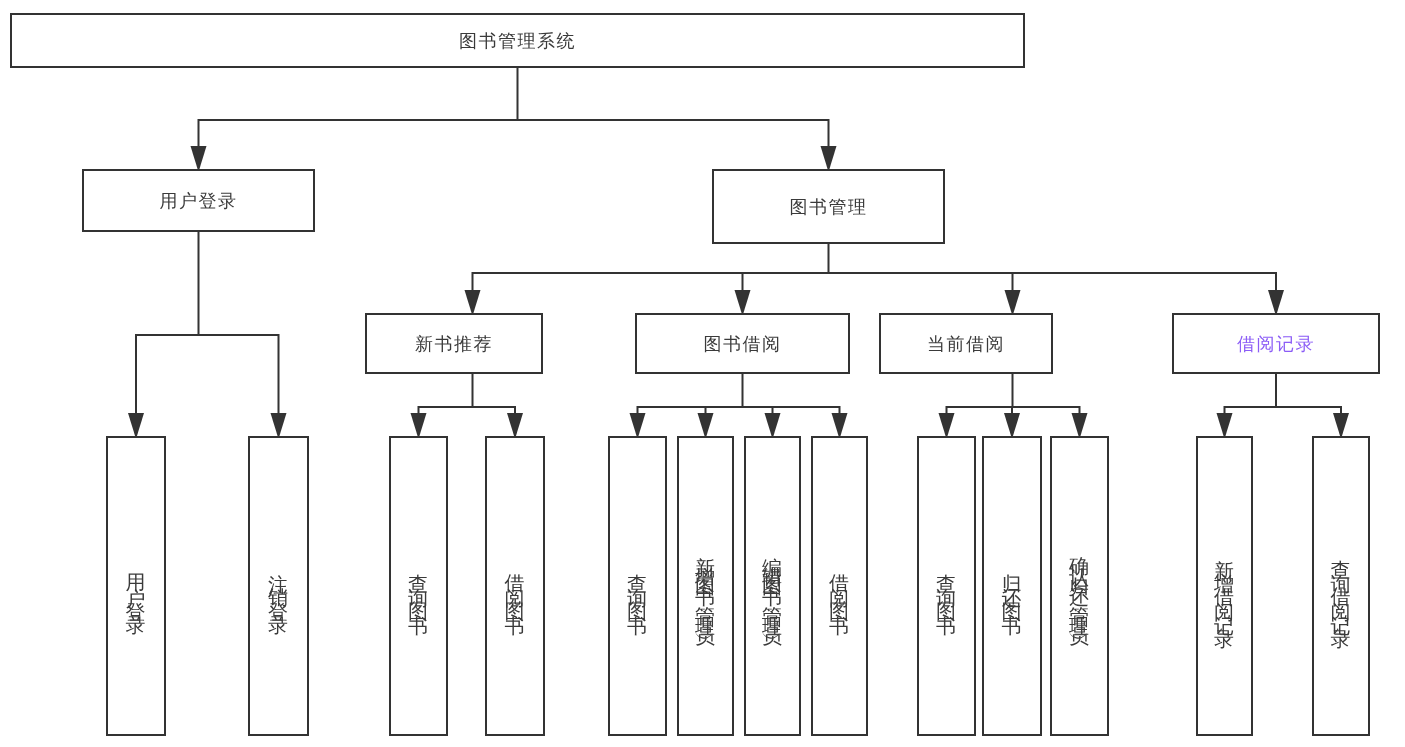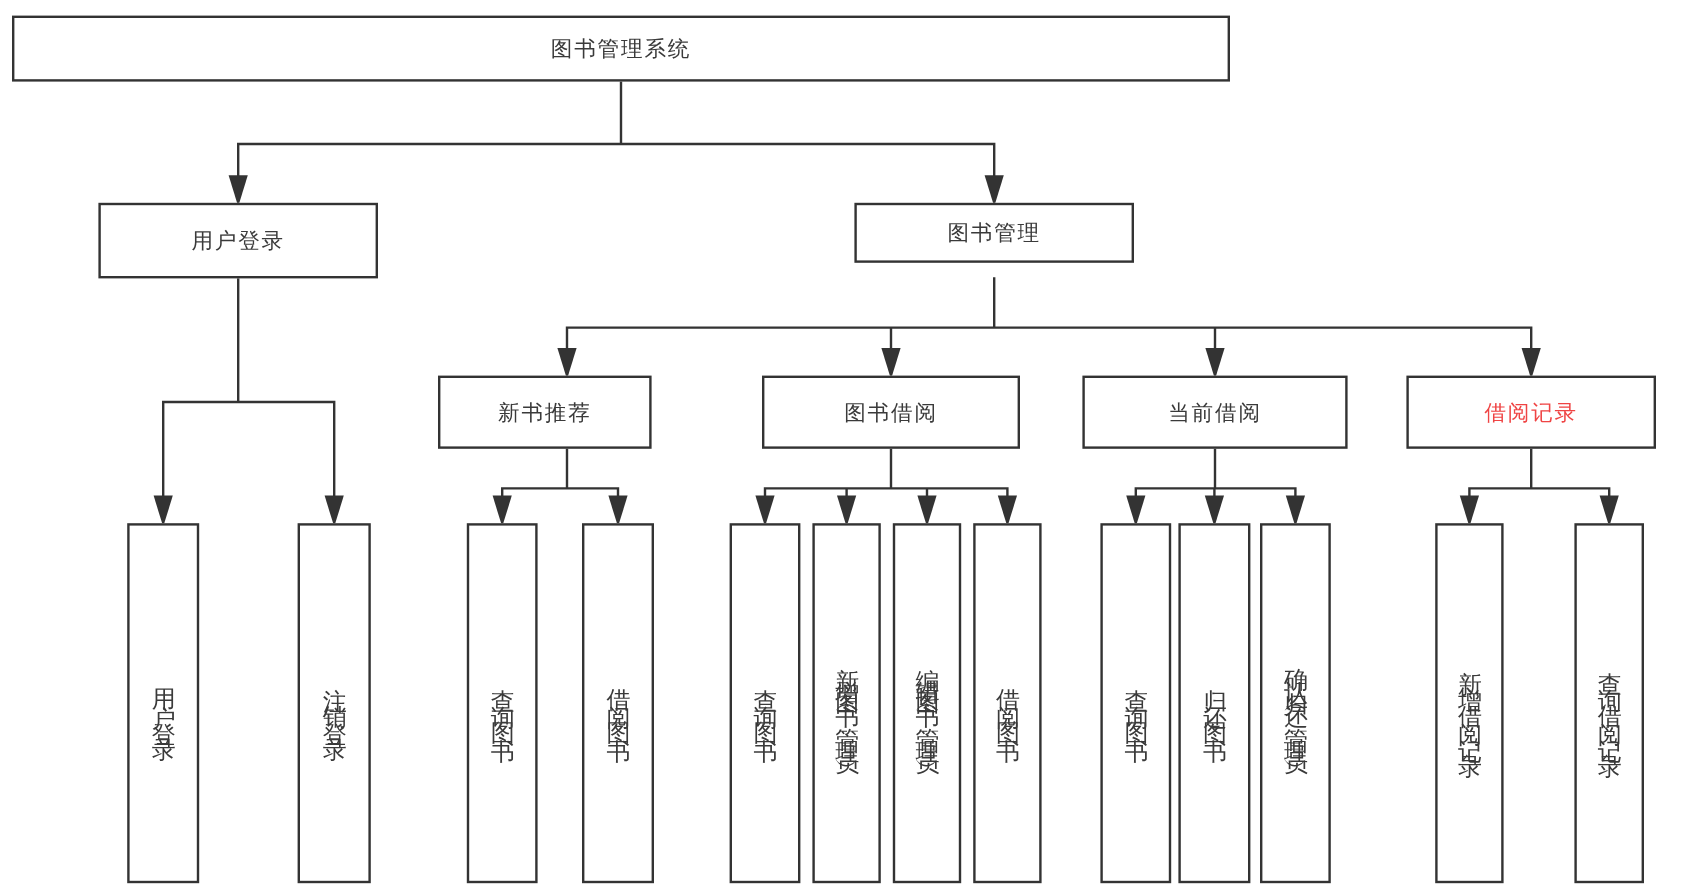--- a/index.html
+++ b/index.html
@@ -45,34 +45,34 @@
       <polygon points="1224.5,439 1216.5,413 1232.5,413" fill="#333333"></polygon>
       <polygon points="1341,439 1333,413 1349,413" fill="#333333"></polygon>
     </svg>
   <div id="nodes">
       <div class="box hbox" style="left: 10px; top: 13px; width: 1015px; height: 55px; border-color: rgb(51, 51, 51); background: rgb(255, 255, 255);">
         <span class="lbl" style="color: rgb(58, 58, 58);">图书管理系统</span>
       </div>
       <div class="box hbox" style="left: 82px; top: 169px; width: 233px; height: 63px; border-color: rgb(51, 51, 51); background: rgb(255, 255, 255);">
         <span class="lbl" style="color: rgb(58, 58, 58);">用户登录</span>
       </div>
-      <div class="box hbox" style="left: 712px; top: 169px; width: 233px; height: 50px; border-color: rgb(51, 51, 51); background: rgb(255, 255, 255);">
+      <div class="box hbox" style="left: 712px; top: 169px; width: 233px; height: 75px; border-color: rgb(51, 51, 51); background: rgb(255, 255, 255);">
         <span class="lbl" style="color: rgb(58, 58, 58);">图书管理</span>
       </div>
       <div class="box hbox" style="left: 365px; top: 313px; width: 178px; height: 61px; border-color: rgb(51, 51, 51); background: rgb(255, 255, 255);">
         <span class="lbl" style="color: rgb(58, 58, 58);">新书推荐</span>
       </div>
       <div class="box hbox" style="left: 635px; top: 313px; width: 215px; height: 61px; border-color: rgb(51, 51, 51); background: rgb(255, 255, 255);">
         <span class="lbl" style="color: rgb(58, 58, 58);">图书借阅</span>
       </div>
-      <div class="box hbox" style="left: 902px; top: 313px; width: 221px; height: 61px; border-color: rgb(51, 51, 51); background: rgb(255, 255, 255);">
+      <div class="box hbox" style="left: 879px; top: 313px; width: 174px; height: 61px; border-color: rgb(51, 51, 51); background: rgb(255, 255, 255);">
         <span class="lbl" style="color: rgb(58, 58, 58);">当前借阅</span>
       </div>
       <div class="box hbox" style="left: 1172px; top: 313px; width: 208px; height: 61px; border-color: rgb(51, 51, 51); background: rgb(255, 255, 255);">
-        <span class="lbl" style="color: #ef4444;">借阅记录</span>
+        <span class="lbl" style="color: #8b5cf6;">借阅记录</span>
       </div>
       <div class="box vbox" style="left: 106px; top: 436px; width: 60px; height: 300px; border-color: rgb(51, 51, 51); background: rgb(255, 255, 255);">
         <span class="lbl" style="color: rgb(58, 58, 58); letter-spacing: 14px;">用户登录</span>
       </div>
       <div class="box vbox" style="left: 248px; top: 436px; width: 61px; height: 300px; border-color: rgb(51, 51, 51); background: rgb(255, 255, 255);">
         <span class="lbl" style="color: rgb(58, 58, 58); letter-spacing: 14px;">注销登录</span>
       </div>
       <div class="box vbox" style="left: 389px; top: 436px; width: 59px; height: 300px; border-color: rgb(51, 51, 51); background: rgb(255, 255, 255);">
         <span class="lbl" style="color: rgb(58, 58, 58); letter-spacing: 14px;">查询图书</span>
       </div>

